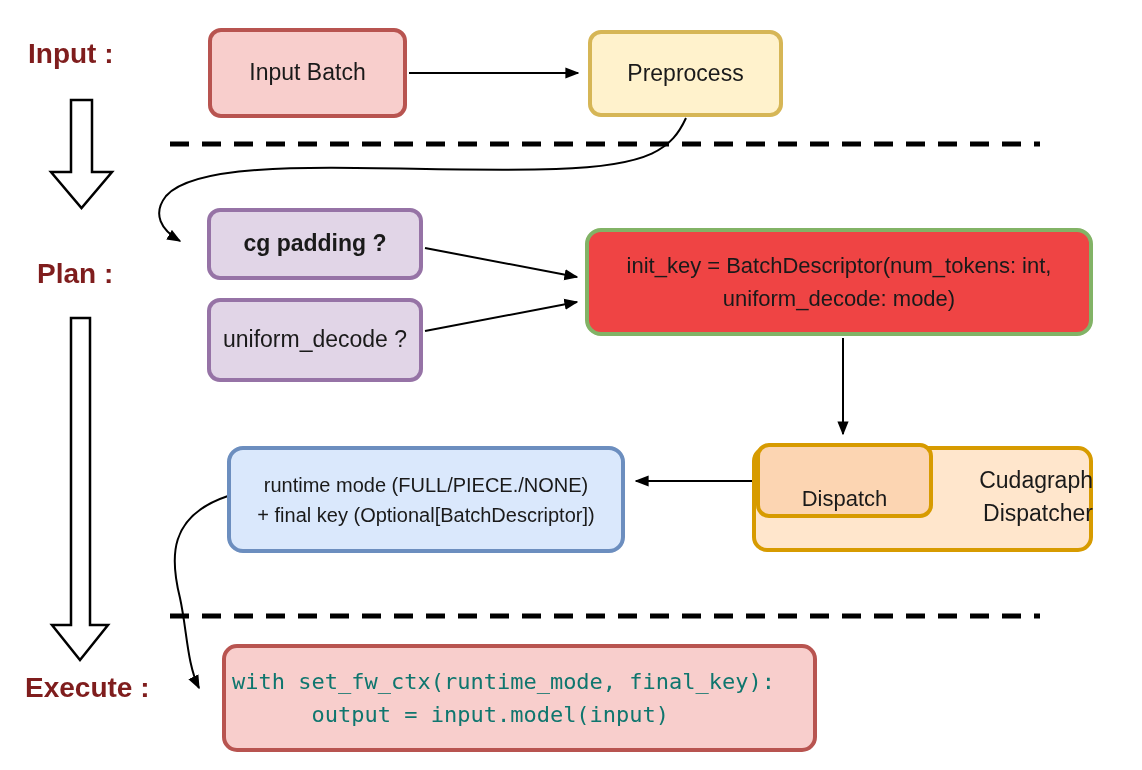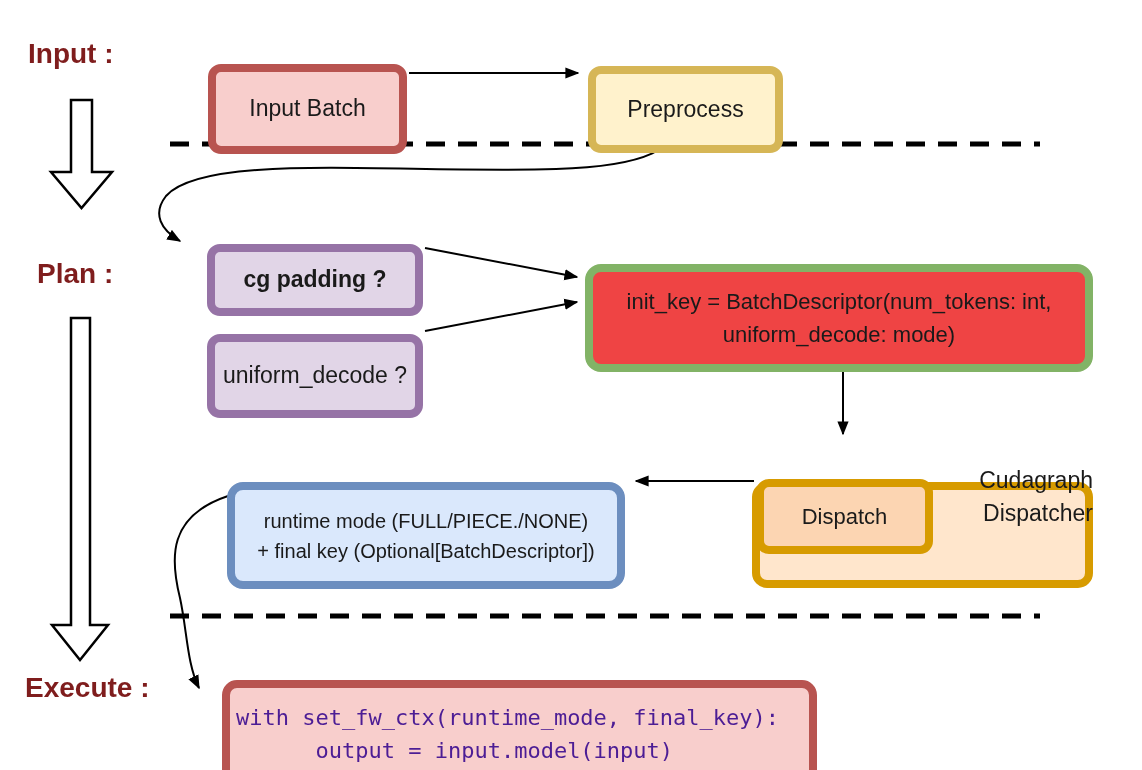--- a/index.html
+++ b/index.html
@@ -13,24 +13,23 @@
   }
   #arrow-layer{position:absolute;left:0;top:0;width:1142px;height:770px;}
   .node{
     position:absolute;
     box-sizing:border-box;
     display:flex;
     flex-direction:column;
     align-items:center;
     justify-content:center;
     text-align:center;
-    border:8px solid #a16207;
+    border:4px solid #a16207;
     border-radius:13px;
     line-height:1.35;
-    margin-top:36px;
   }
   .node span{display:block;}
   .section-label{
     position:absolute;
     font-weight:bold;
     font-size:28px;
     color:#7f1d1d;
     white-space:nowrap;
   }
   .red    {background:#f8cecc;border-color:#b85450;}
@@ -41,26 +40,26 @@
   .orange-outer{background:#ffe6cc;border-color:#d79b00;}
   .orange-inner{background:#fcd5b2;border-color:#d79b00;}
 
   #node-input-batch   {left:208px;top:28px; width:199px;height:90px; font-size:23px;}
   #node-preprocess    {left:588px;top:30px; width:195px;height:87px; font-size:23px;}
   #node-cg-padding    {left:207px;top:208px;width:216px;height:72px; font-size:23px;font-weight:bold;}
   #node-uniform-decode{left:207px;top:298px;width:216px;height:84px; font-size:23px;}
   #node-init-key      {left:585px;top:228px;width:508px;height:108px;font-size:22px;border-radius:16px;line-height:33px;}
   #node-cudagraph     {left:752px;top:446px;width:341px;height:106px;border-radius:15px;}
   #cudagraph-label    {position:absolute;left:933px;top:464px;width:160px;text-align:right;font-size:23px;line-height:33px;}
-  #node-dispatch      {left:756px;top:443px;width:177px;height:75px; font-size:22px;}
+  #node-dispatch      {left:756px;top:443px;width:177px;height:75px; font-size:22px;justify-content:flex-end;}
   #node-runtime-mode  {left:227px;top:446px;width:398px;height:107px;font-size:20px;border-radius:16px;line-height:30px;}
   #node-execute-code  {left:222px;top:644px;width:595px;height:108px;border-radius:15px;
                        align-items:flex-start;justify-content:center;text-align:left;
                        font-family:"DejaVu Sans Mono","Liberation Mono",monospace;
-                       font-size:22px;line-height:33px;color:#4c1d95;padding-left:6px;}
+                       font-size:22px;line-height:33px;color:#0f766e;padding-left:6px;}
   #node-execute-code span{white-space:pre;}
 
   #label-input  {left:28px;top:38px;}
   #label-plan   {left:37px;top:238px;margin-top:20px;}
   #label-execute{left:25px;top:672px;}
 </style>
 </head>
 <body>
 
 <div id="canvas">

